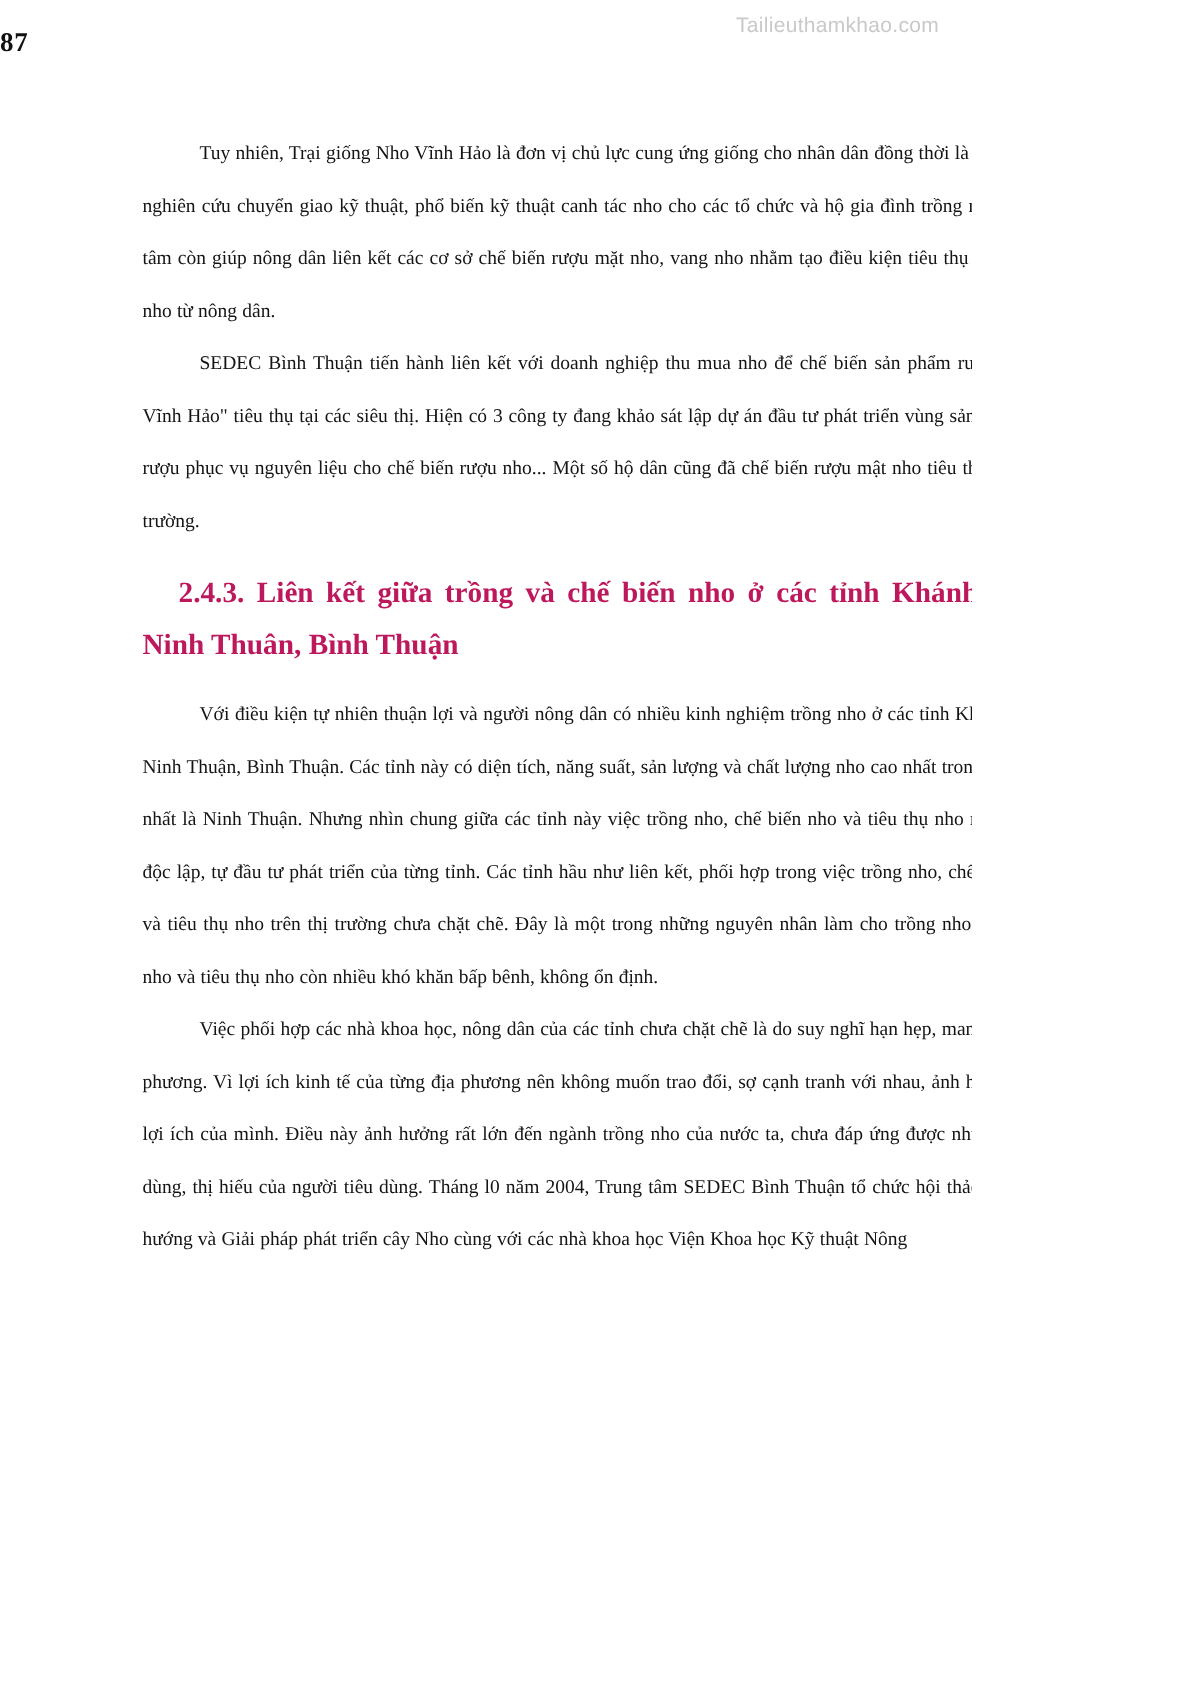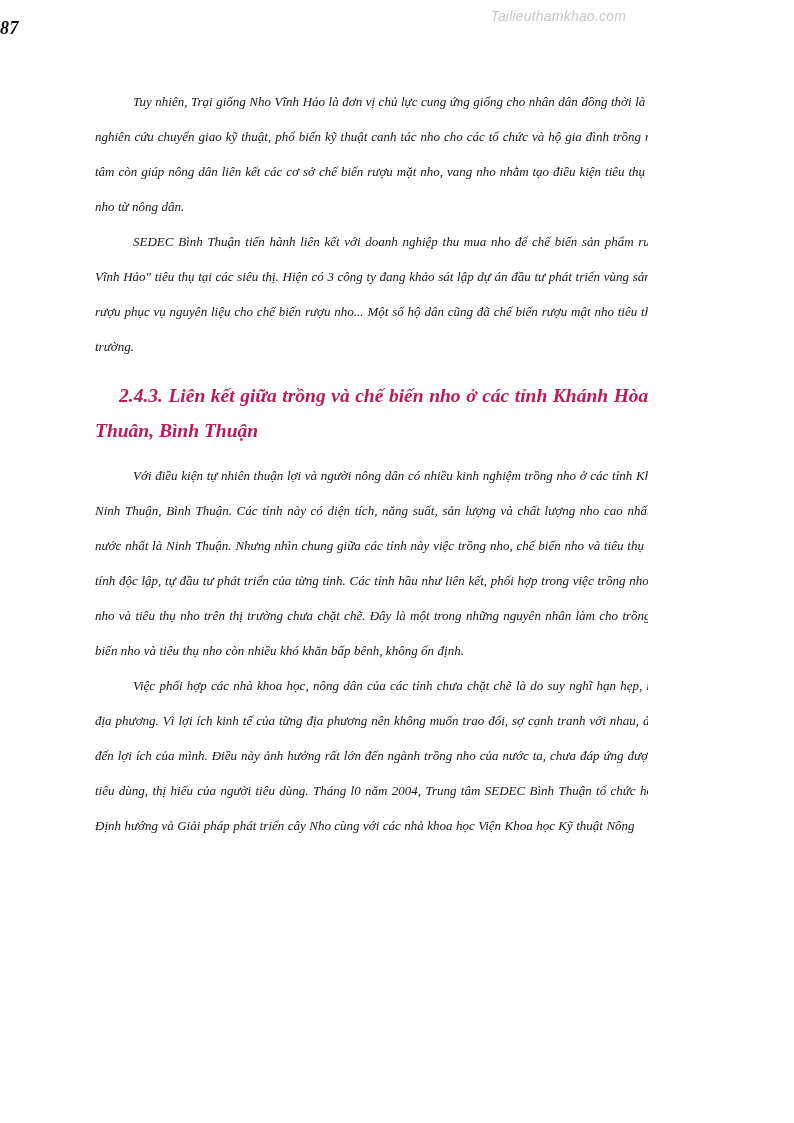--- a/index.html
+++ b/index.html
@@ -9,21 +9,20 @@
   }
   .page {
     position: relative;
     width: 648px;
     height: 1123px;
     background: #ffffff;
     overflow: hidden;
     font-family: "Liberation Serif", "DejaVu Serif", serif;
     color: #1a1a1a;
     box-sizing: border-box;
-    font-style: italic;
   }
   .watermark {
     position: absolute;
     top: 8px;
     right: 22px;
     font-family: "Liberation Sans", "DejaVu Sans", sans-serif;
     font-size: 14px;
     color: #c9c9c9;
     letter-spacing: 0.2px;
     user-select: none;

